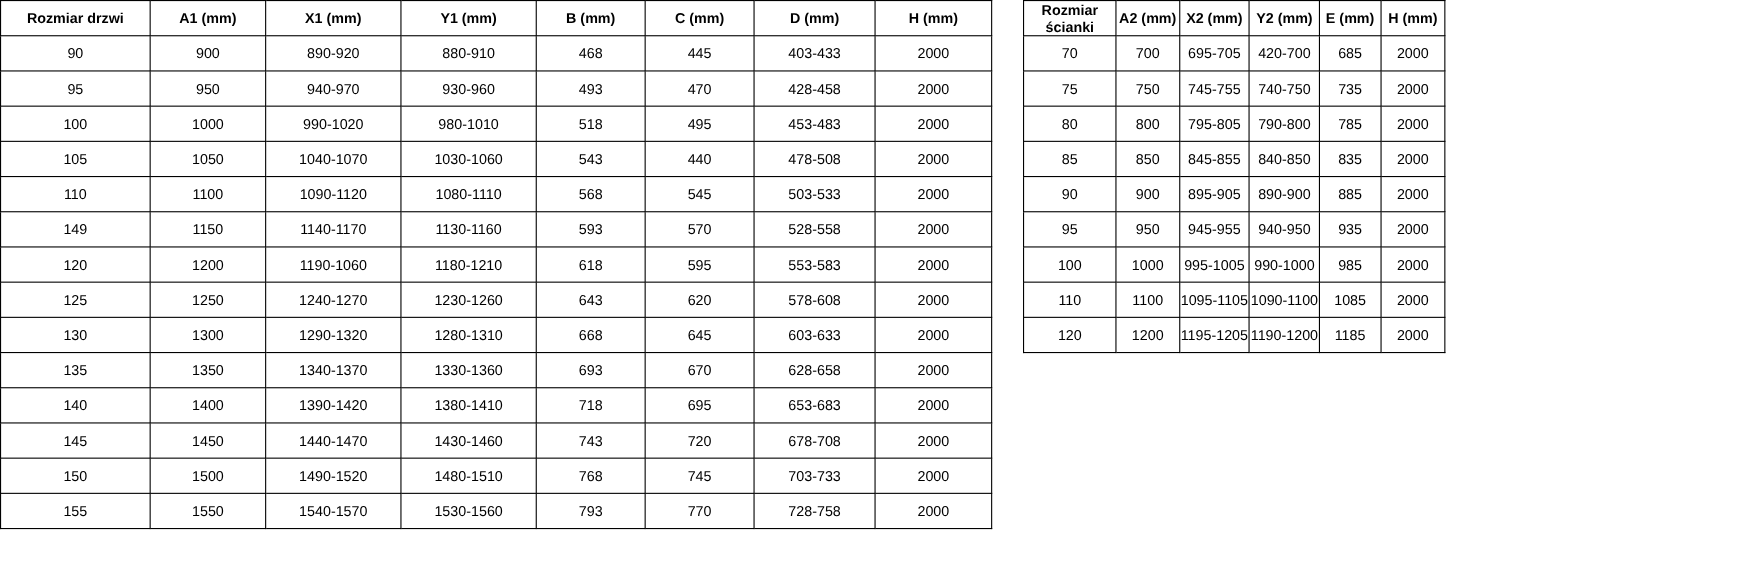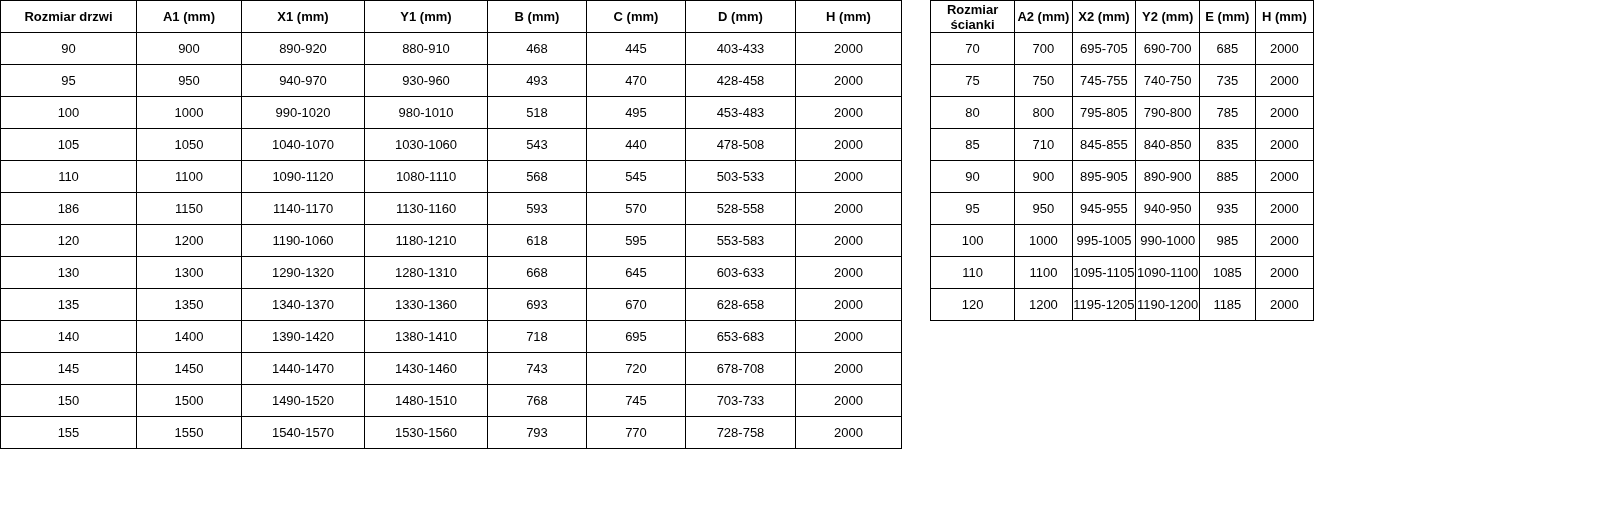--- a/index.html
+++ b/index.html
@@ -140,37 +140,47 @@
             <td>110</td>
             <td>1100</td>
             <td>1090-1120</td>
             <td>1080-1110</td>
             <td>568</td>
             <td>545</td>
             <td>503-533</td>
             <td>2000</td>
           </tr>
           <tr>
-            <td>186</td>
+            <td>149</td>
             <td>1150</td>
             <td>1140-1170</td>
             <td>1130-1160</td>
             <td>593</td>
             <td>570</td>
             <td>528-558</td>
             <td>2000</td>
           </tr>
           <tr>
             <td>120</td>
             <td>1200</td>
             <td>1190-1060</td>
             <td>1180-1210</td>
             <td>618</td>
             <td>595</td>
             <td>553-583</td>
+            <td>2000</td>
+          </tr>
+          <tr>
+            <td>125</td>
+            <td>1250</td>
+            <td>1240-1270</td>
+            <td>1230-1260</td>
+            <td>643</td>
+            <td>620</td>
+            <td>578-608</td>
             <td>2000</td>
           </tr>
           <tr>
             <td>130</td>
             <td>1300</td>
             <td>1290-1320</td>
             <td>1280-1310</td>
             <td>668</td>
             <td>645</td>
             <td>603-633</td>
@@ -248,21 +258,21 @@
             <th>Y2 (mm)</th>
             <th>E (mm)</th>
             <th>H (mm)</th>
           </tr>
       </thead>
       <tbody>
           <tr>
             <td>70</td>
             <td>700</td>
             <td>695-705</td>
-            <td>690-700</td>
+            <td>420-700</td>
             <td>685</td>
             <td>2000</td>
           </tr>
           <tr>
             <td>75</td>
             <td>750</td>
             <td>745-755</td>
             <td>740-750</td>
             <td>735</td>
             <td>2000</td>
@@ -270,21 +280,21 @@
           <tr>
             <td>80</td>
             <td>800</td>
             <td>795-805</td>
             <td>790-800</td>
             <td>785</td>
             <td>2000</td>
           </tr>
           <tr>
             <td>85</td>
-            <td>710</td>
+            <td>850</td>
             <td>845-855</td>
             <td>840-850</td>
             <td>835</td>
             <td>2000</td>
           </tr>
           <tr>
             <td>90</td>
             <td>900</td>
             <td>895-905</td>
             <td>890-900</td>

